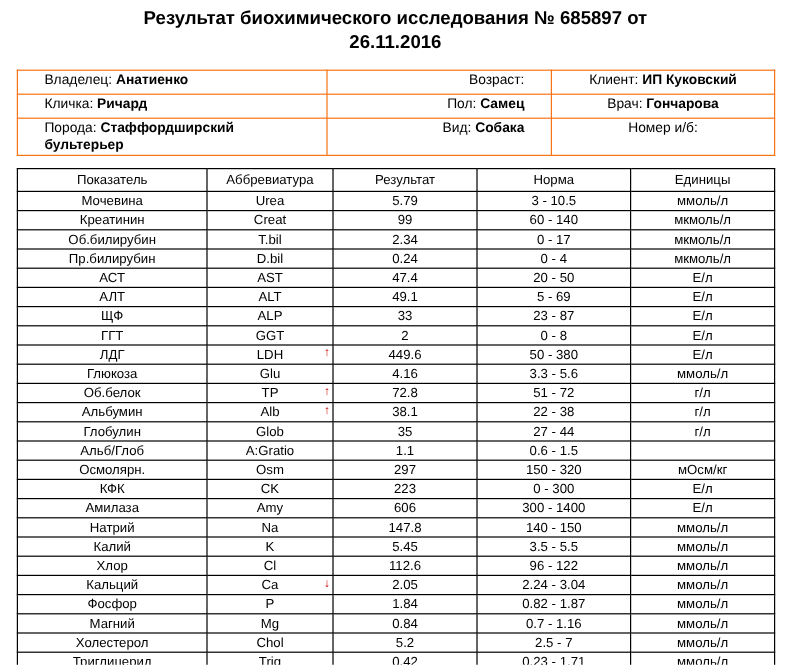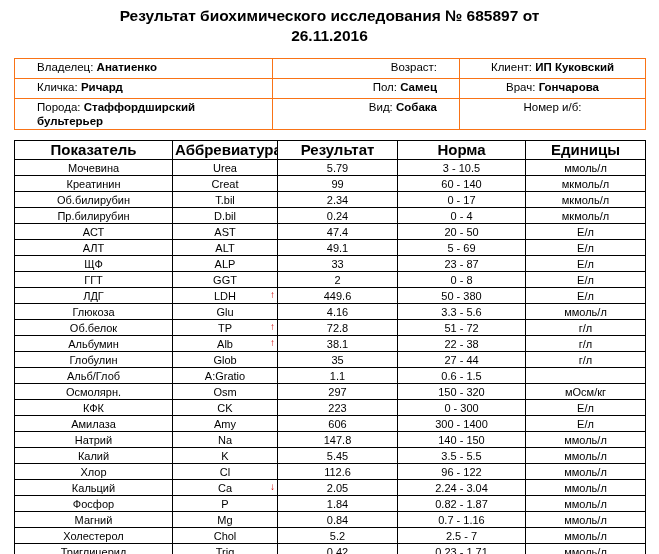--- a/index.html
+++ b/index.html
@@ -72,22 +72,22 @@
   table.res th, table.res td {
     border: 1px solid #000;
     padding: 0 2px;
     height: 15px;
     line-height: 14px;
     text-align: center;
     overflow: hidden;
     white-space: nowrap;
   }
   table.res th {
-    font-weight: bold;
-    font-size: 15px;
+    font-weight: normal;
+    font-size: 11px;
     height: 18px;
   }
   td.name { text-align: center; margin-left: 12px; }
   td.abbr { position: relative; }
   .flag {
     position: absolute;
     right: 2px;
     top: 0;
     color: #cc0000;
     font-size: 10px;

